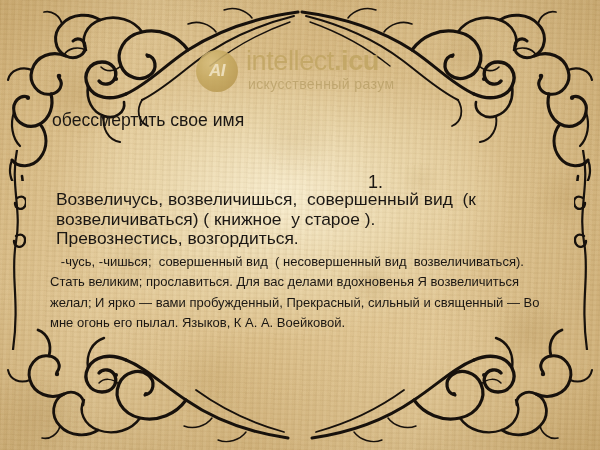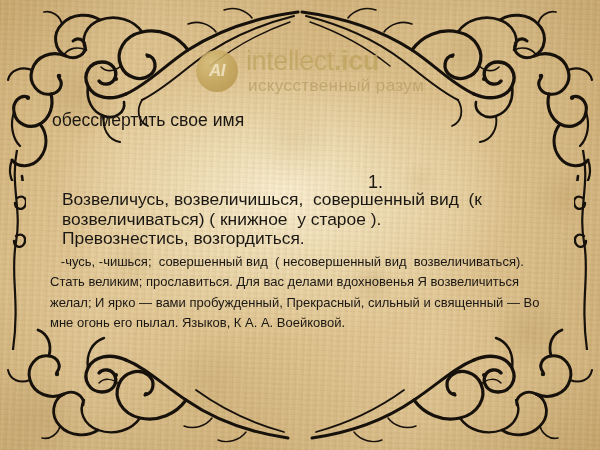--- a/index.html
+++ b/index.html
@@ -100,21 +100,21 @@
     color: #c0a461;
     opacity: 0.80;
     letter-spacing: -0.4px;
     white-space: nowrap;
   }
   #wm-main .dom { font-weight: bold; }
   #wm-sub {
     position: absolute;
     left: 52px;
     top: 32px;
-    font-size: 17px;
+    font-size: 14px;
     color: #b59c63;
     opacity: 0.72;
     letter-spacing: 0.4px;
     white-space: nowrap;
   }
 
   #content {
     position: absolute;
     left: 0; top: 0;
     width: 600px; height: 328px; margin-top: 40px;
@@ -122,21 +122,21 @@
   .txt {
     position: absolute;
     color: #1b1713;
     font-size: 17.2px;
     line-height: 20px;
     white-space: pre;
   }
   #line-head   { left: 52px; top: 70px;  font-size: 17.6px; }
   #line-sense  { left: 52px; top: 110px; font-size: 18.4px; }
   #num-one     { left: 368px; top: 132px; font-size: 18px; }
-  #block-a     { left: 62px; top: 150px; width: 500px; white-space: pre-wrap; font-size: 17.4px; line-height: 19.6px; }
+  #block-a     { left: 56px; top: 150px; width: 500px; white-space: pre-wrap; font-size: 17.4px; line-height: 19.6px; }
   #block-b     { left: 50px; top: 212px; width: 508px; white-space: pre-wrap; font-size: 13px; line-height: 20.4px; }
 </style>
 </head>
 <body>
 
 <div id="page">
 
   <div id="grain"></div>
   <div id="stains"></div>
 

